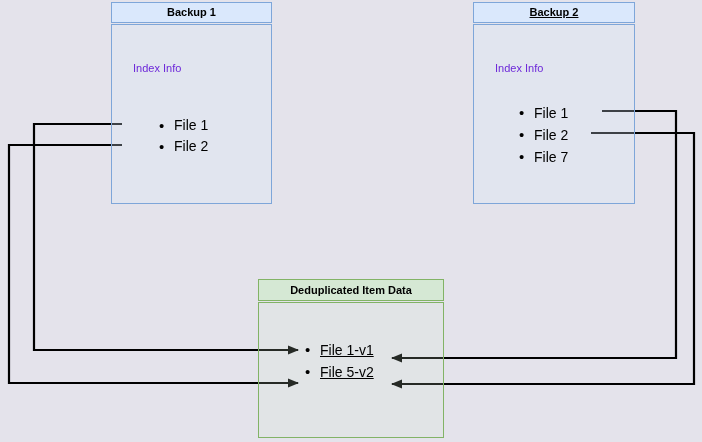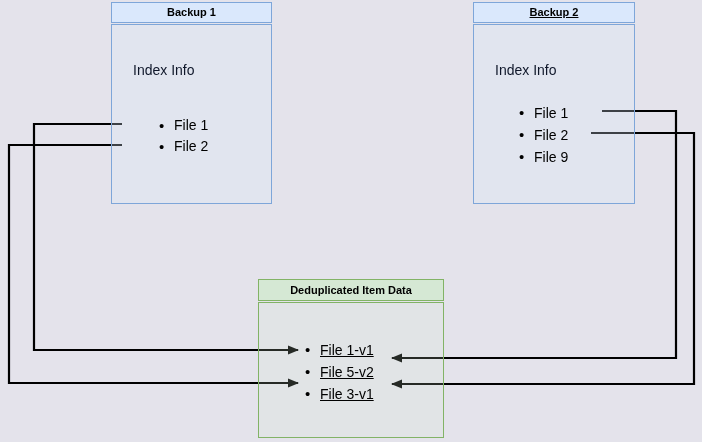--- a/index.html
+++ b/index.html
@@ -67,22 +67,22 @@
   .node-green .node-header {
     background: #d5e8d4;
     border: 1px solid #82b366;
   }
   .node-green .node-body {
     background: rgba(213, 232, 212, 0.18);
     border: 1px solid #82b366;
   }
   .index-label {
     position: absolute;
-    font-size: 14px;
-    color: #0f172a;
+    font-size: 11px;
+    color: #6d28d9;
     white-space: nowrap;
   }
   .file-list {
     position: absolute;
     margin: 0;
     padding: 0;
     list-style: none;
   }
   .file-list li {
     font-size: 14px;
@@ -137,27 +137,26 @@
     </ul>
   </div>
 
   <div class="node node-blue" style="left:473px; top:2px; width:162px; height:202px;">
     <div class="node-header" style="height:21px;text-decoration:underline;">Backup 2</div>
     <div class="node-body" style="top:22px; height:180px;"></div>
     <div class="index-label" style="left:22px; top:60px;">Index Info</div>
     <ul class="file-list dense" style="left:46px; top:100px;">
       <li>File 1</li>
       <li>File 2</li>
-      <li>File 9</li>
+      <li>File 7</li>
     </ul>
   </div>
 
   <div class="node node-green" style="left:258px; top:279px; width:186px; height:159px;">
     <div class="node-header" style="height:22px;">Deduplicated Item Data</div>
     <div class="node-body" style="top:23px; height:136px;"></div>
     <ul class="file-list dense" style="left:47px; top:60px;text-decoration:underline;">
       <li>File 1-v1</li>
       <li>File 5-v2</li>
-      <li>File 3-v1</li>
     </ul>
   </div>
 
 </div>
 
 </body></html>

